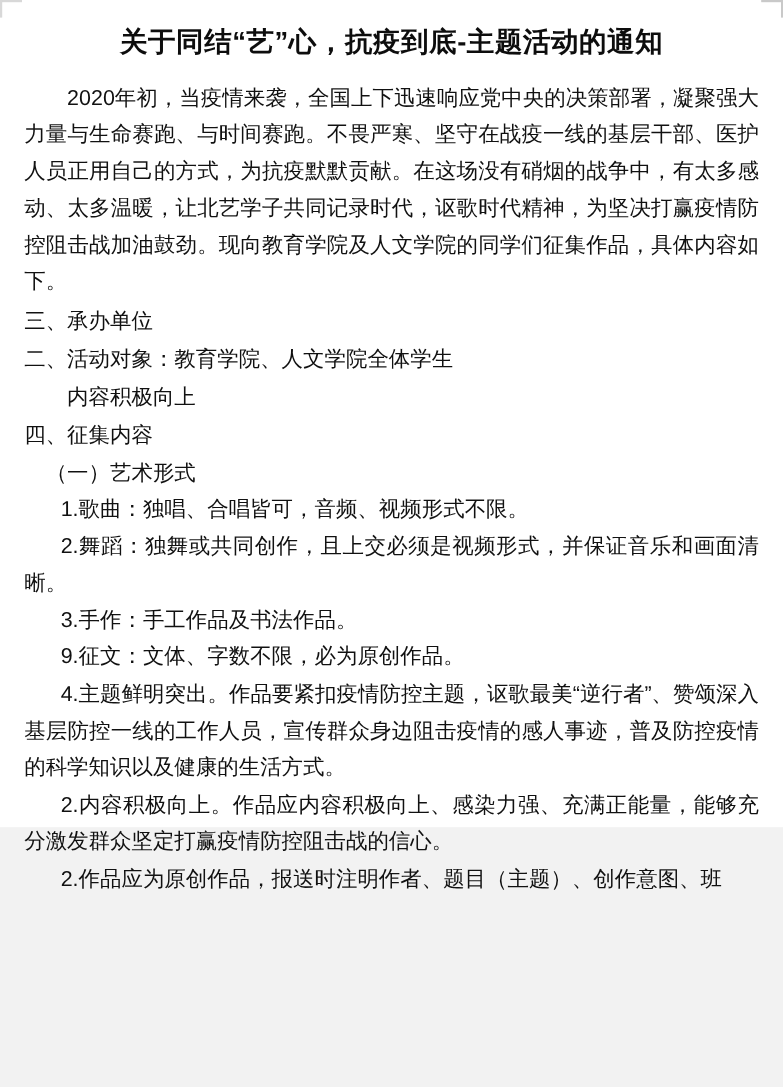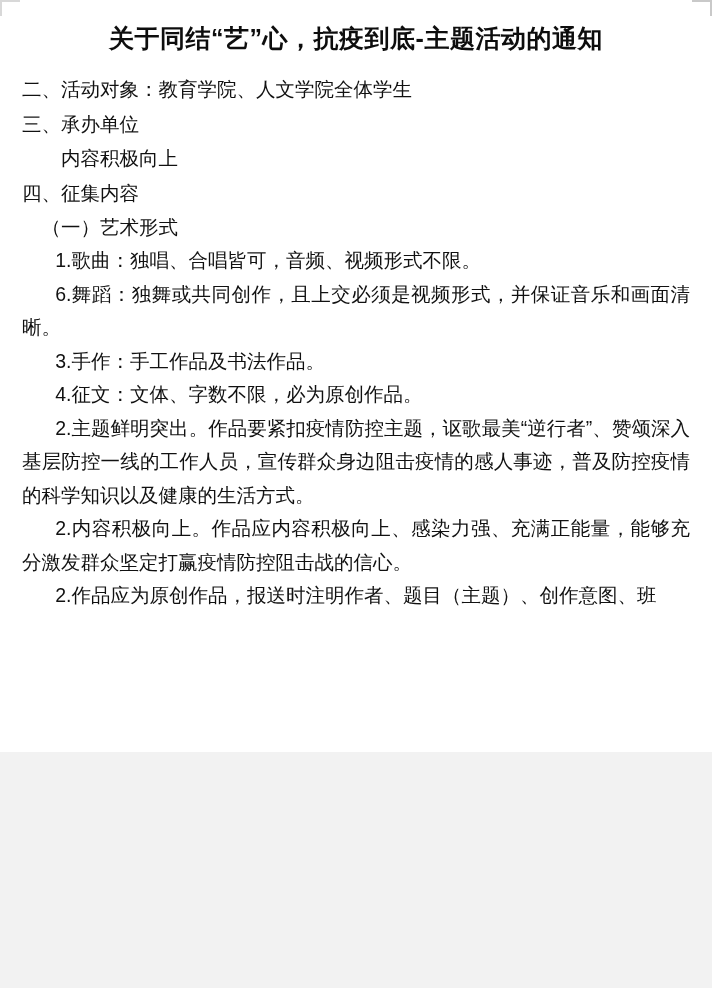--- a/index.html
+++ b/index.html
@@ -81,41 +81,42 @@
 
 <div class="page">
 
   <div class="crop-mark left"></div>
   <div class="crop-mark right"></div>
 
   <h1 class="doc-title">关于同结“艺”心，抗疫到底-主题活动的通知</h1>
 
   <div class="body-text">
 
+    <p class="para-indent">2020年初，当疫情来袭，全国上下迅速响应党中央的决策部署，凝聚强大力量与生命赛跑、与时间赛跑。不畏严寒、坚守在战疫一线的基层干部、医护人员正用自己的方式，为抗疫默默贡献。在这场没有硝烟的战争中，有太多感动、太多温暖，让北艺学子共同记录时代，讴歌时代精神，为坚决打赢疫情防控阻击战加油鼓劲。现向教育学院及人文学院的同学们征集作品，具体内容如下。</p>
 
 
+    <p class="lvl1">三、承办单位</p>
+
     <p class="lvl1">二、活动对象：教育学院、人文学院全体学生</p>
-
-    <p class="lvl1">三、承办单位</p>
 
     <p class="lvl-body">内容积极向上</p>
 
     <p class="lvl1">四、征集内容</p>
 
     <p class="lvl2">（一）艺术形式</p>
 
     <p class="lvl3">1.歌曲：独唱、合唱皆可，音频、视频形式不限。</p>
 
-    <p class="lvl3">6.舞蹈：独舞或共同创作，且上交必须是视频形式，并保证音乐和画面清晰。</p>
+    <p class="lvl3">2.舞蹈：独舞或共同创作，且上交必须是视频形式，并保证音乐和画面清晰。</p>
 
     <p class="lvl3">3.手作：手工作品及书法作品。</p>
 
-    <p class="lvl3">4.征文：文体、字数不限，必为原创作品。</p>
+    <p class="lvl3">9.征文：文体、字数不限，必为原创作品。</p>
 
 
-    <p class="lvl3">2.主题鲜明突出。作品要紧扣疫情防控主题，讴歌最美“逆行者”、赞颂深入基层防控一线的工作人员，宣传群众身边阻击疫情的感人事迹，普及防控疫情的科学知识以及健康的生活方式。</p>
+    <p class="lvl3">4.主题鲜明突出。作品要紧扣疫情防控主题，讴歌最美“逆行者”、赞颂深入基层防控一线的工作人员，宣传群众身边阻击疫情的感人事迹，普及防控疫情的科学知识以及健康的生活方式。</p>
 
     <p class="lvl3">2.内容积极向上。作品应内容积极向上、感染力强、充满正能量，能够充分激发群众坚定打赢疫情防控阻击战的信心。</p>
 
     <p class="lvl3">2.作品应为原创作品，报送时注明作者、题目（主题）、创作意图、班</p>
 
   </div>
 </div>
 
 </body></html>

